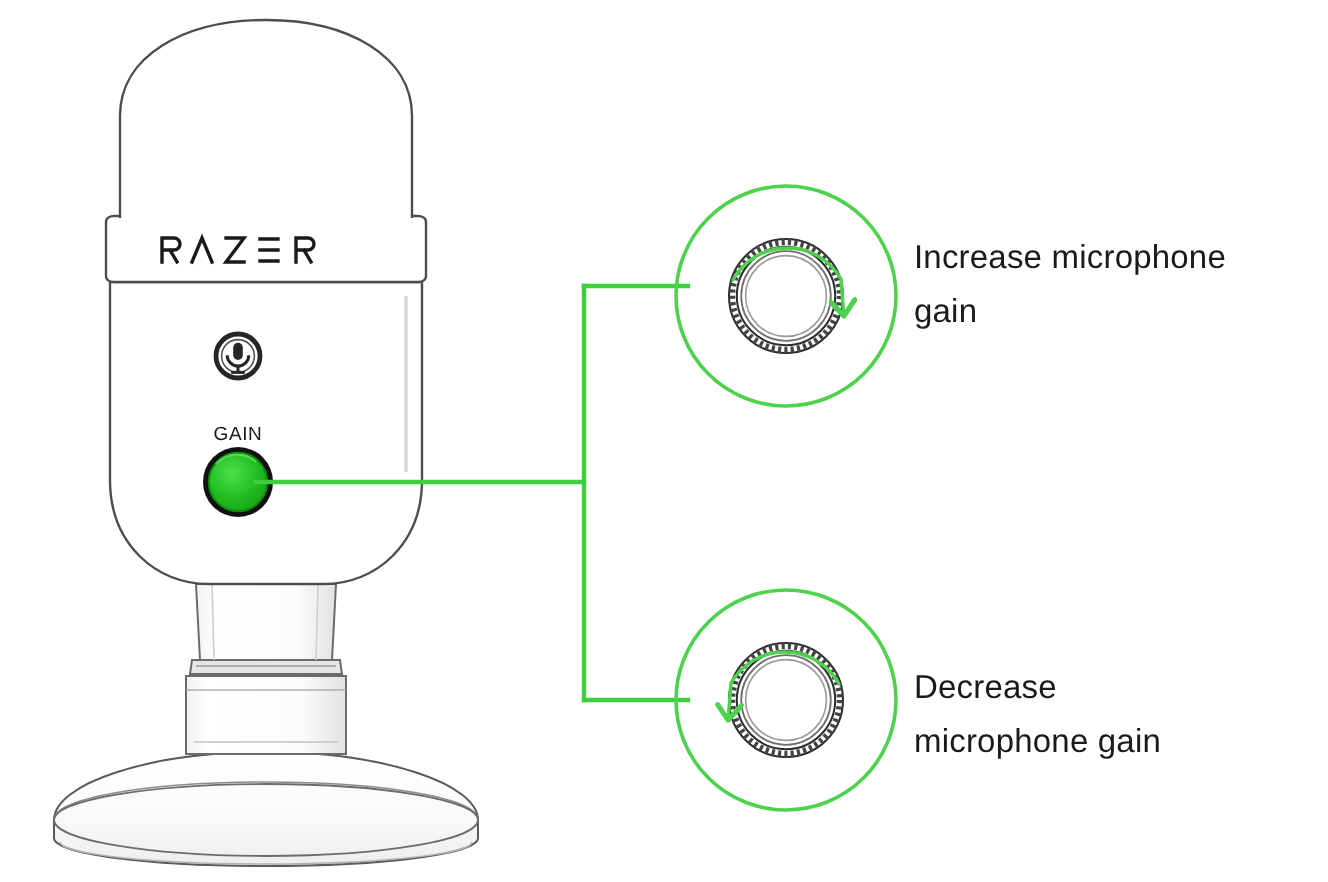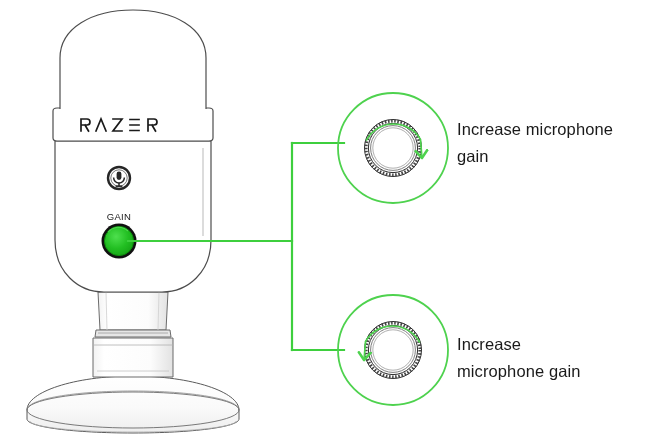--- a/index.html
+++ b/index.html
@@ -196,16 +196,16 @@
 
       <g>
         <path d="M419.5,342 A31,31 0 0 0 365.5,341.5 L364.2,358" fill="none" stroke="#4ed24e" stroke-width="1.7" stroke-linecap="round" marker-end="url(#arrowCCW)"></path>
       </g>
     </g>
   </svg>
 
   <div class="callout-label" id="label-increase">Increase microphone
 gain</div>
 
-  <div class="callout-label" id="label-decrease">Increase
+  <div class="callout-label" id="label-decrease">Decrease
 microphone gain</div>
 
 </div>
 
 </body></html>

